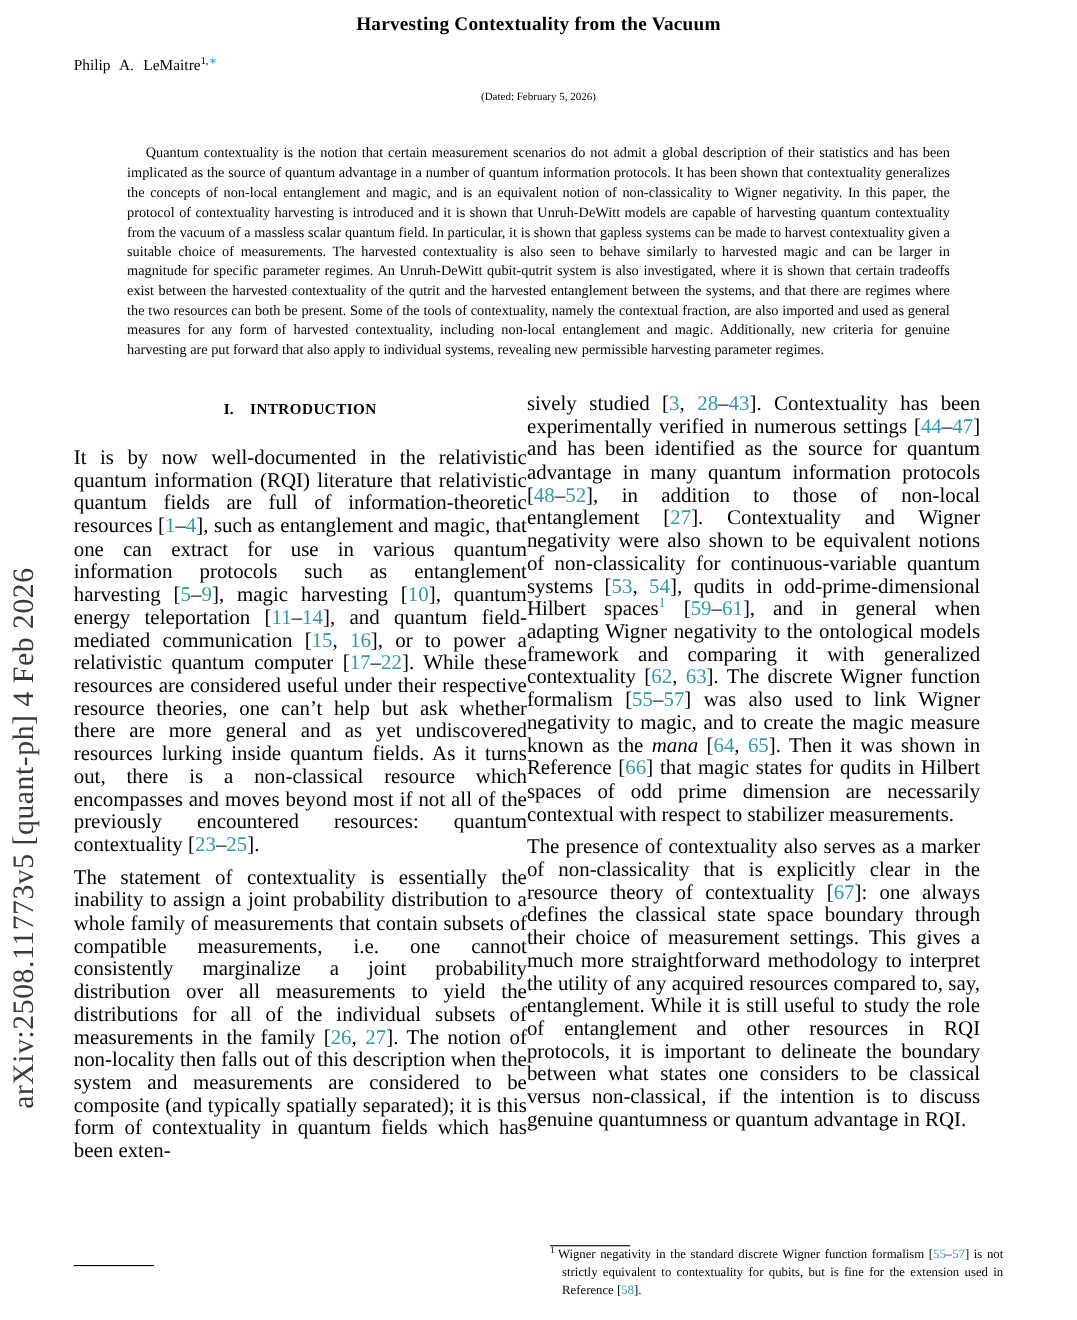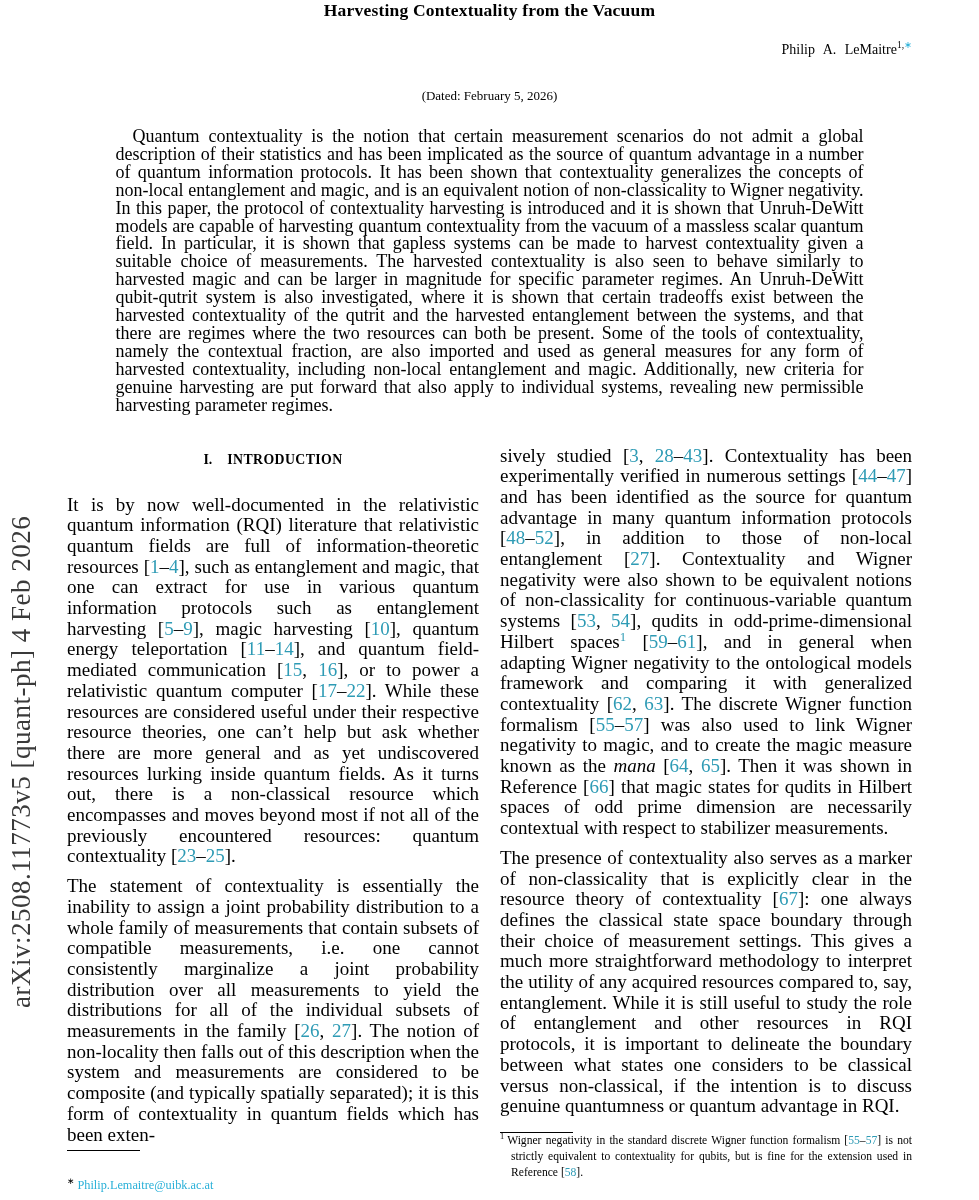--- a/index.html
+++ b/index.html
@@ -26,56 +26,56 @@
     font-family: "Liberation Serif", serif;
   }
   .content {
     position: absolute;
     left: 67px;
     top: 0;
     width: 845px;
   }
   .title {
     margin: 0;
+    padding-top: 11px;
     text-align: center;
     font-size: 17.5px;
     font-weight: 700;
     letter-spacing: 0.2px;
   }
   .author-line {
-    text-align: right;
+    text-align: left;
     font-size: 14px;
     margin-top: 21px;
     word-spacing: 5px;
   }
   sup.affmark { font-size: 0.68em; vertical-align: super; line-height: 0; }
   .affiliation {
     text-align: center;
     font-style: italic;
     font-size: 13px;
     margin-top: 22px;
     line-height: 1.6;
     word-spacing: 2px;
   }
   .date-line {
     text-align: center;
-    font-size: 13px;
-    margin-top: 30px;
+    font-size: 10px;
+    margin-top: 14px;
   }
   .abstract {
     width: 748px;
-    margin: 24px auto 0 auto;
+    margin: 36px auto 0 auto;
     text-align: justify;
-    font-size: 18px;
+    font-size: 13px;
     line-height: 17.9px;
   }
   .abstract p { margin: 0; text-indent: 17px; }
   .columns {
     display: flex;
-    gap: 21px;
     margin-top: 31px;
   }
   .col { width: 412px; }
   .section-heading {
     text-align: center;
     font-weight: 700;
     font-size: 13.8px;
     margin: 6px 0 27px 0;
   }
   .section-heading .sec-title { margin-left: 15px; letter-spacing: 0.4px; }
@@ -143,23 +143,20 @@
         <p class="body"><span>sively studied [</span><span class="cite">3</span><span>, </span><span class="cite">28</span><span>–</span><span class="cite">43</span><span>]. Contextuality has been experimentally verified in numerous settings [</span><span class="cite">44</span><span>–</span><span class="cite">47</span><span>] and has been identified as the source for quantum advantage in many quantum information protocols [</span><span class="cite">48</span><span>–</span><span class="cite">52</span><span>], in addition to those of non-local entanglement  [</span><span class="cite">27</span><span>]. Contextuality and Wigner negativity were also shown to be equivalent notions of non-classicality for continuous-variable quantum systems [</span><span class="cite">53</span><span>, </span><span class="cite">54</span><span>], qudits in odd-prime-dimensional Hilbert spaces</span><span class="cite fnref">1</span><span> [</span><span class="cite">59</span><span>–</span><span class="cite">61</span><span>], and in general when adapting Wigner negativity to the ontological models framework and comparing it with generalized contextuality  [</span><span class="cite">62</span><span>, </span><span class="cite">63</span><span>]. The discrete Wigner function formalism  [</span><span class="cite">55</span><span>–</span><span class="cite">57</span><span>] was also used to link Wigner negativity to magic, and to create the magic measure known as the </span><span class="it">mana</span><span>  [</span><span class="cite">64</span><span>, </span><span class="cite">65</span><span>]. Then it was shown in Reference [</span><span class="cite">66</span><span>] that magic states for qudits in Hilbert spaces of odd prime dimension are necessarily contextual with respect to stabilizer measurements.</span></p>
         <p class="body"><span>The presence of contextuality also serves as a marker of non-classicality that is explicitly clear in the resource theory of contextuality [</span><span class="cite">67</span><span>]: one always defines the classical state space boundary through their choice of measurement settings. This gives a much more straightforward methodology to interpret the utility of any acquired resources compared to, say, entanglement. While it is still useful to study the role of entanglement and other resources in RQI protocols, it is important to delineate the boundary between what states one considers to be classical versus non-classical, if the intention is to discuss genuine quantumness or quantum advantage in RQI.</span></p>
       </div>
 
     </div>
 
   </div>
 
   <div class="footnote-left">
     <div class="fnrule"></div>
-    <div class="fntext">
-      <span class="fnmark">∗</span><span class="link">Philip.Lemaitre@uibk.ac.at</span>
-    </div>
   </div>
 
   <div class="footnote-right">
     <div class="fnrule"></div>
     <div class="fntext">
       <span class="fnmark">1</span><span><span>Wigner negativity in the standard discrete Wigner function formalism  [</span><span class="cite">55</span><span>–</span><span class="cite">57</span><span>] is not strictly equivalent to contextuality for qubits, but is fine for the extension used in Reference  [</span><span class="cite">58</span><span>].</span></span>
     </div>
   </div>
 
 </div>

